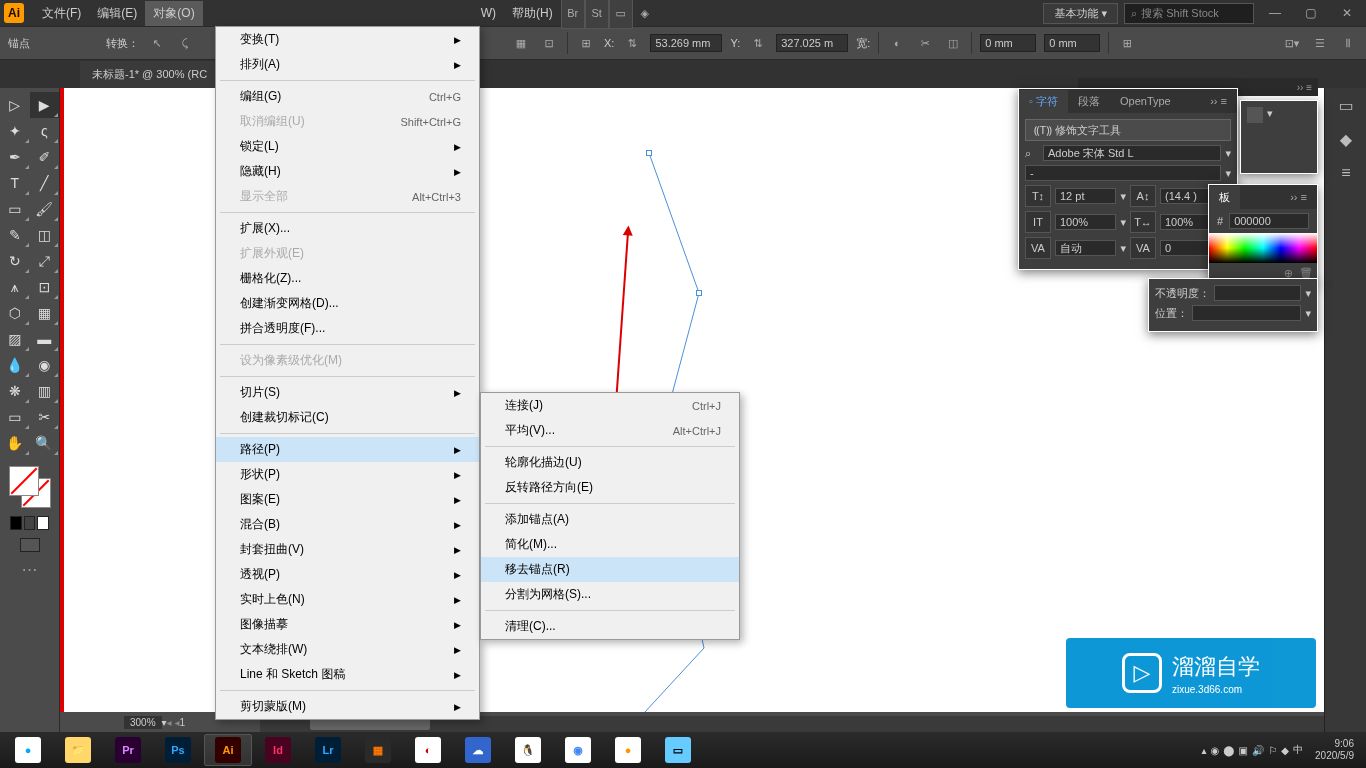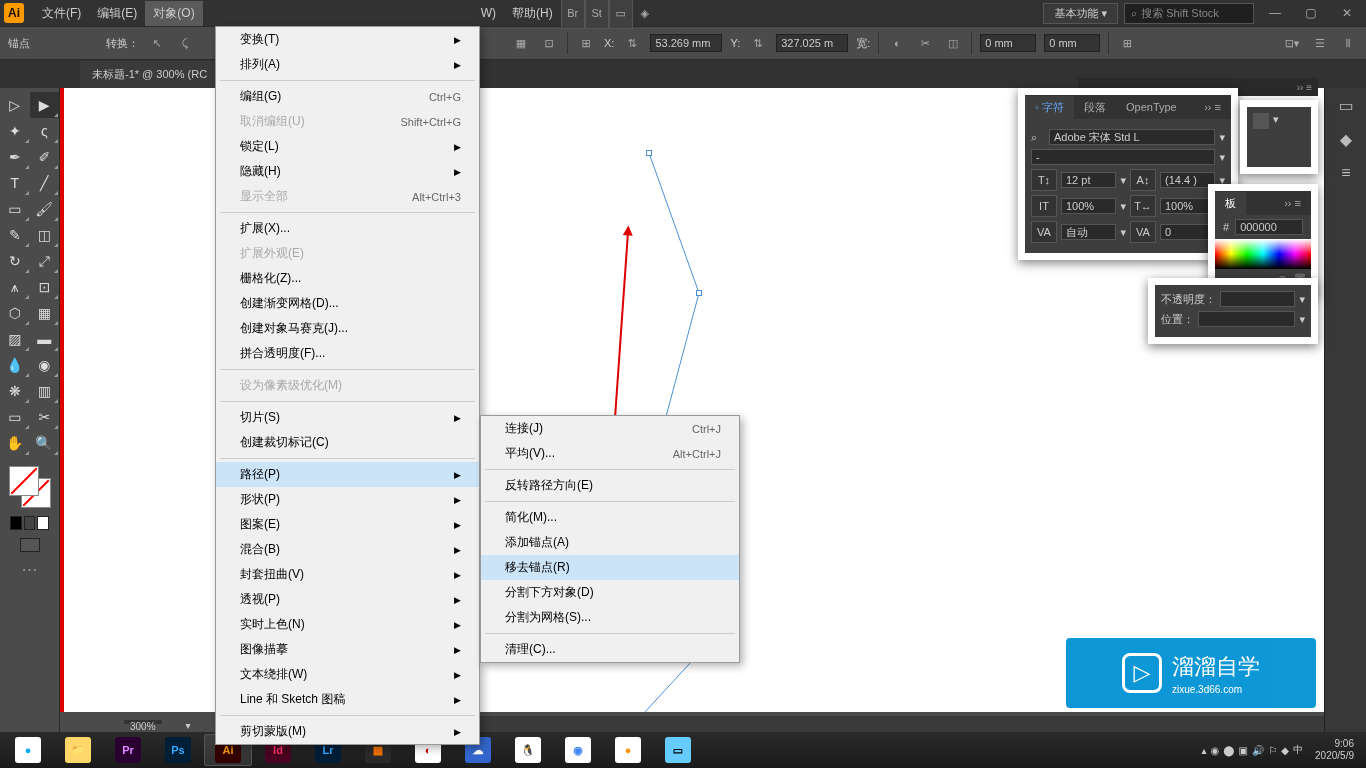--- a/index.html
+++ b/index.html
@@ -43,29 +43,29 @@
   .ss { width: 14px; height: 14px; border: 1px solid #222; }
   
   .canvas-wrap { flex: 1; background: #4b4b4b; position: relative; overflow: hidden; }
   .canvas-edge { position: absolute; left: 0; top: 0; bottom: 20px; width: 4px; background: #d00; }
   .artboard { position: absolute; left: 4px; top: 0; right: 0; bottom: 20px; background: #fff; }
   .path-line { position: absolute; stroke: #4a90d9; stroke-width: 1; fill: none; }
   .anchor-pt { position: absolute; width: 6px; height: 6px; border: 1px solid #4a90d9; background: #fff; }
   .red-arrow { position: absolute; width: 2px; background: #d00; }
   .red-arrow::before { content: ''; position: absolute; top: -8px; left: -4px; border: 5px solid transparent; border-bottom: 10px solid #d00; }
   
-  .status-bar { position: absolute; left: 60px; bottom: 0; height: 20px; background: #4b4b4b; display: flex; color: #ccc; font-size: 10px; padding: 8px 4px; gap: 24px; }
+  .status-bar { position: absolute; left: 60px; bottom: 0; height: 20px; background: #4b4b4b; display: flex; align-items: center; color: #ccc; font-size: 10px; padding: 8px 4px; gap: 0; }
   .zoom-val { background: #333; padding: 1px 6px; }
   .hscroll { position: absolute; bottom: 0; left: 200px; right: 0; height: 16px; background: #3a3a3a; }
   .hscroll-thumb { position: absolute; left: 50px; width: 120px; height: 12px; top: 2px; background: #666; border-radius: 2px; }
   
   .right-dock { width: 42px; background: #383838; border-left: 1px solid #222; }
   .dock-icon { width: 42px; height: 34px; display: flex; align-items: center; justify-content: center; color: #bbb; font-size: 16px; }
   
-  .panel-float { position: absolute; background: #3e3e3e; border: 7px solid #ffffff; box-shadow: 0 3px 10px rgba(0,0,0,0.5); color: #ccc; font-size: 11px; }
+  .panel-float { position: absolute; background: #3e3e3e; border: 1px solid #ffffff; box-shadow: 0 3px 10px rgba(0,0,0,0.5); color: #ccc; font-size: 11px; }
   .panel-tabs { display: flex; background: #323232; height: 24px; align-items: center; }
   .panel-tab { padding: 4px 10px; color: #aaa; }
   .panel-tab.active { background: #3e3e3e; color: #fff; }
   .panel-tab.glow { color: #6af; }
   .panel-body { padding: 6px; }
   .panel-row { display: flex; align-items: center; gap: 4px; margin-bottom: 4px; }
   .panel-input { background: #2a2a2a; border: 1px solid #555; padding: 1px 4px; color: #ccc; font-size: 11px; flex: 1; }
   .panel-btn { background: #4b4b4b; border: 1px solid #666; padding: 2px 8px; font-size: 11px; color: #ccc; }
   .panel-icon-cell { width: 26px; height: 22px; display: flex; align-items: center; justify-content: center; background: #333; border: 1px solid #555; }
   
@@ -263,20 +263,21 @@
 
 <div class="panel-float" style="right:128px;top:88px;width:220px">
   <div class="panel-tabs">
     <div class="panel-tab active glow">◦ <span>字符</span></div>
     <div class="panel-tab">段落</div>
     <div class="panel-tab">OpenType</div>
     <div style="flex:1"></div>
     <div class="panel-tab">›› ≡</div>
   </div>
   <div class="panel-body">
+    <button class="panel-btn" style="width:100%;text-align:left">⸨T⸩ <span>修饰文字工具</span></button>
     <div class="panel-row" style="margin-top:4px">
       <span style="width:14px">⌕</span>
       <input class="panel-input" value="Adobe 宋体 Std L" style="">
       <span>▾</span>
     </div>
     <div class="panel-row">
       <input class="panel-input" value="-" style="">
       <span>▾</span>
     </div>
     <div class="panel-row">
@@ -382,23 +383,20 @@
     <div class="dd-item disabled">
       <span>扩展外观(E)</span>
     </div>
     <div class="dd-item">
       <span>栅格化(Z)...</span>
     </div>
     <div class="dd-item">
       <span>创建渐变网格(D)...</span>
     </div>
     <div class="dd-item">
-      <span>创建对象马赛克(J)...</span>
-    </div>
-    <div class="dd-item">
       <span>拼合透明度(F)...</span>
     </div>
     <div class="dd-sep"></div>
     <div class="dd-item disabled">
       <span>设为像素级优化(M)</span>
     </div>
     <div class="dd-sep"></div>
     <div class="dd-item">
       <span>切片(S)</span>
       <span class="dd-arrow">▶</span>
@@ -447,45 +445,45 @@
       <span>Line 和 Sketch 图稿</span>
       <span class="dd-arrow">▶</span>
     </div>
     <div class="dd-sep"></div>
     <div class="dd-item">
       <span>剪切蒙版(M)</span>
       <span class="dd-arrow">▶</span>
     </div>
   </div>
 
-<div class="dropdown-menu" id="path-menu" style="left:480px;top:415px;width:230px">
+<div class="dropdown-menu" id="path-menu" style="left:480px;top:392px;width:230px">
     <div class="dd-item">
       <span>连接(J)</span>
       <span class="dd-shortcut">Ctrl+J</span>
     </div>
     <div class="dd-item">
       <span>平均(V)...</span>
       <span class="dd-shortcut">Alt+Ctrl+J</span>
     </div>
     <div class="dd-sep"></div>
     <div class="dd-item">
+      <span>轮廓化描边(U)</span>
+    </div>
+    <div class="dd-item">
       <span>反转路径方向(E)</span>
     </div>
     <div class="dd-sep"></div>
     <div class="dd-item">
+      <span>添加锚点(A)</span>
+    </div>
+    <div class="dd-item">
       <span>简化(M)...</span>
-    </div>
-    <div class="dd-item">
-      <span>添加锚点(A)</span>
     </div>
     <div class="dd-item highlighted">
       <span>移去锚点(R)</span>
-    </div>
-    <div class="dd-item">
-      <span>分割下方对象(D)</span>
     </div>
     <div class="dd-item">
       <span>分割为网格(S)...</span>
     </div>
     <div class="dd-sep"></div>
     <div class="dd-item">
       <span>清理(C)...</span>
     </div>
   </div>
 

